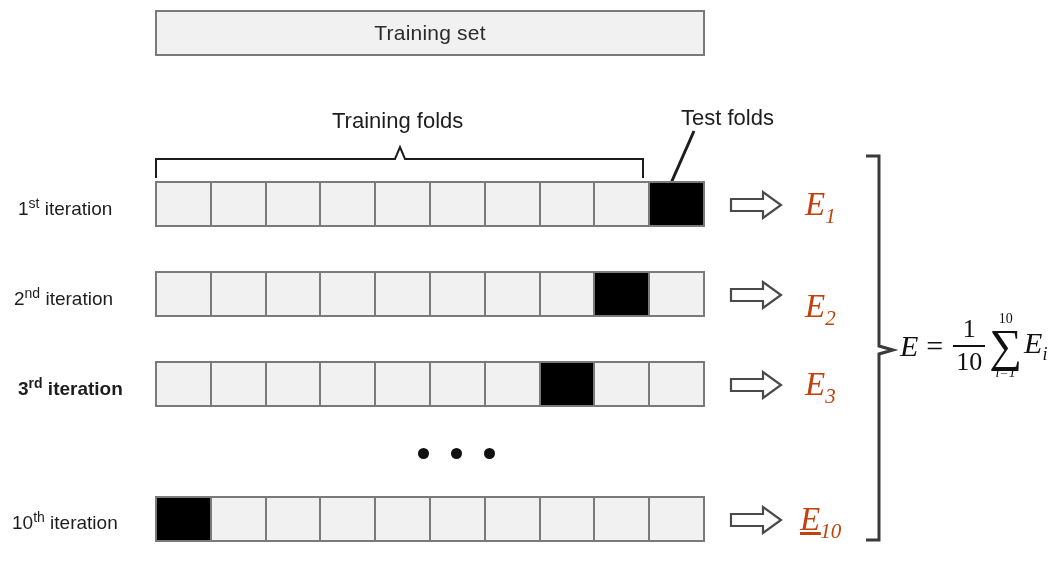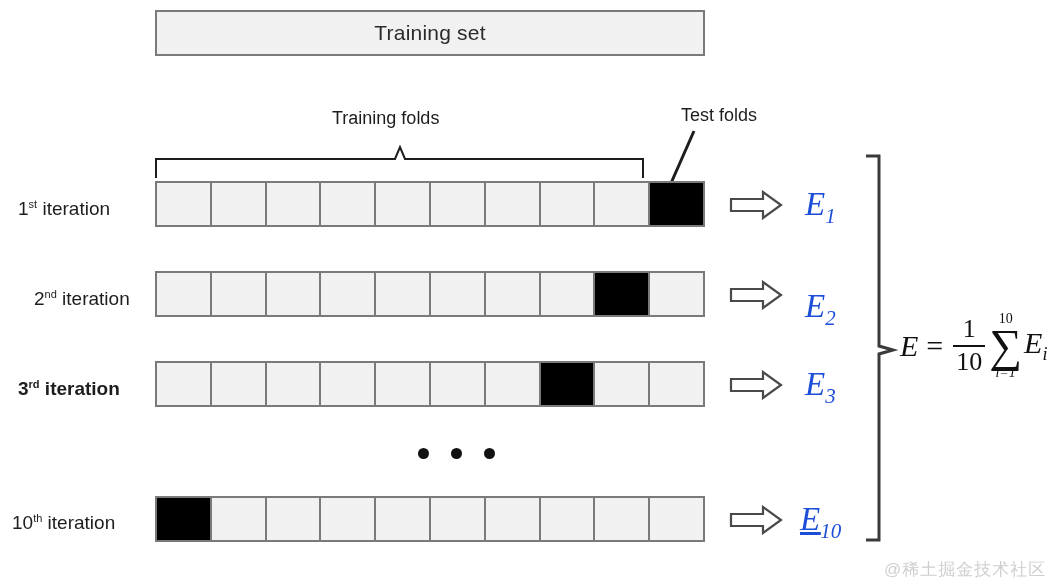--- a/index.html
+++ b/index.html
@@ -38,37 +38,37 @@
   }
   .training-set-label {
     font-size: 21px;
     color: #2b2b2b;
     letter-spacing: 0.2px;
   }
 
   
   .anno {
     position: absolute;
-    font-size: 18px;
+    font-size: 22px;
     color: #1d1d1d;
     white-space: nowrap;
   }
   .anno-training-folds { left: 332px; top: 108px; }
   .anno-test-fold      { left: 681px; top: 105px; }
 
   
   .iter-label {
     position: absolute;
     font-size: 19px;
     color: #1d1d1d;
     white-space: nowrap;
     text-align: left;
   }
   .iter-label sup {
-    font-size: 11px;
+    font-size: 14px;
     vertical-align: super;
     line-height: 0;
   }
 
   
   .fold-row {
     position: absolute;
     left: 155px;
     width: 550px;
     height: 46px;
@@ -92,21 +92,21 @@
     width: 54px;
     height: 30px;
   }
 
   
   .e-label {
     position: absolute;
     font-family: "Liberation Serif", serif;
     font-style: italic;
     font-size: 33px;
-    color: #1d4ed8;
+    color: #c2410c;
     white-space: nowrap;
   }
   .e-label sub {
     font-size: 21px;
     vertical-align: sub;
     line-height: 0;
   }
 
   
   .dots {
@@ -233,21 +233,21 @@
     <div class="fold-cell"></div>
     <div class="fold-cell test"></div>
   </div>
   <svg class="arrow" style="left:729px; top:190px;" viewBox="0 0 54 30" xmlns="http://www.w3.org/2000/svg">
     <path d="M 2,9 L 34,9 L 34,2 L 52,15 L 34,28 L 34,21 L 2,21 Z" fill="#ffffff" stroke="#4a4a4a" stroke-width="2.2" stroke-linejoin="miter"></path>
   </svg>
   <div class="e-label" style="left:805px; top:186px;">
     <span>E</span><sub>1</sub>
   </div>
 
-  <div class="iter-label" style="left:34px; top:288px;">
+  <div class="iter-label" style="left:14px; top:288px;">
     <span>2</span><sup>nd</sup><span> iteration</span>
   </div>
   <div class="fold-row" style="top:271px;">
     <div class="fold-cell"></div>
     <div class="fold-cell"></div>
     <div class="fold-cell"></div>
     <div class="fold-cell"></div>
     <div class="fold-cell"></div>
     <div class="fold-cell"></div>
     <div class="fold-cell"></div>
@@ -321,15 +321,14 @@
       <span class="den">10</span>
     </span>
     <span class="sigma-group">
       <span class="lim top">10</span>
       <span class="sig">∑</span>
       <span class="lim">i=1</span>
     </span>
     <span class="ital"><span>E</span><sub style="font-size:18px;">i</sub></span>
   </div>
 
-  <div class="watermark">@稀土掘金技术社区</div>
 
 </div>
 
 </body></html>

